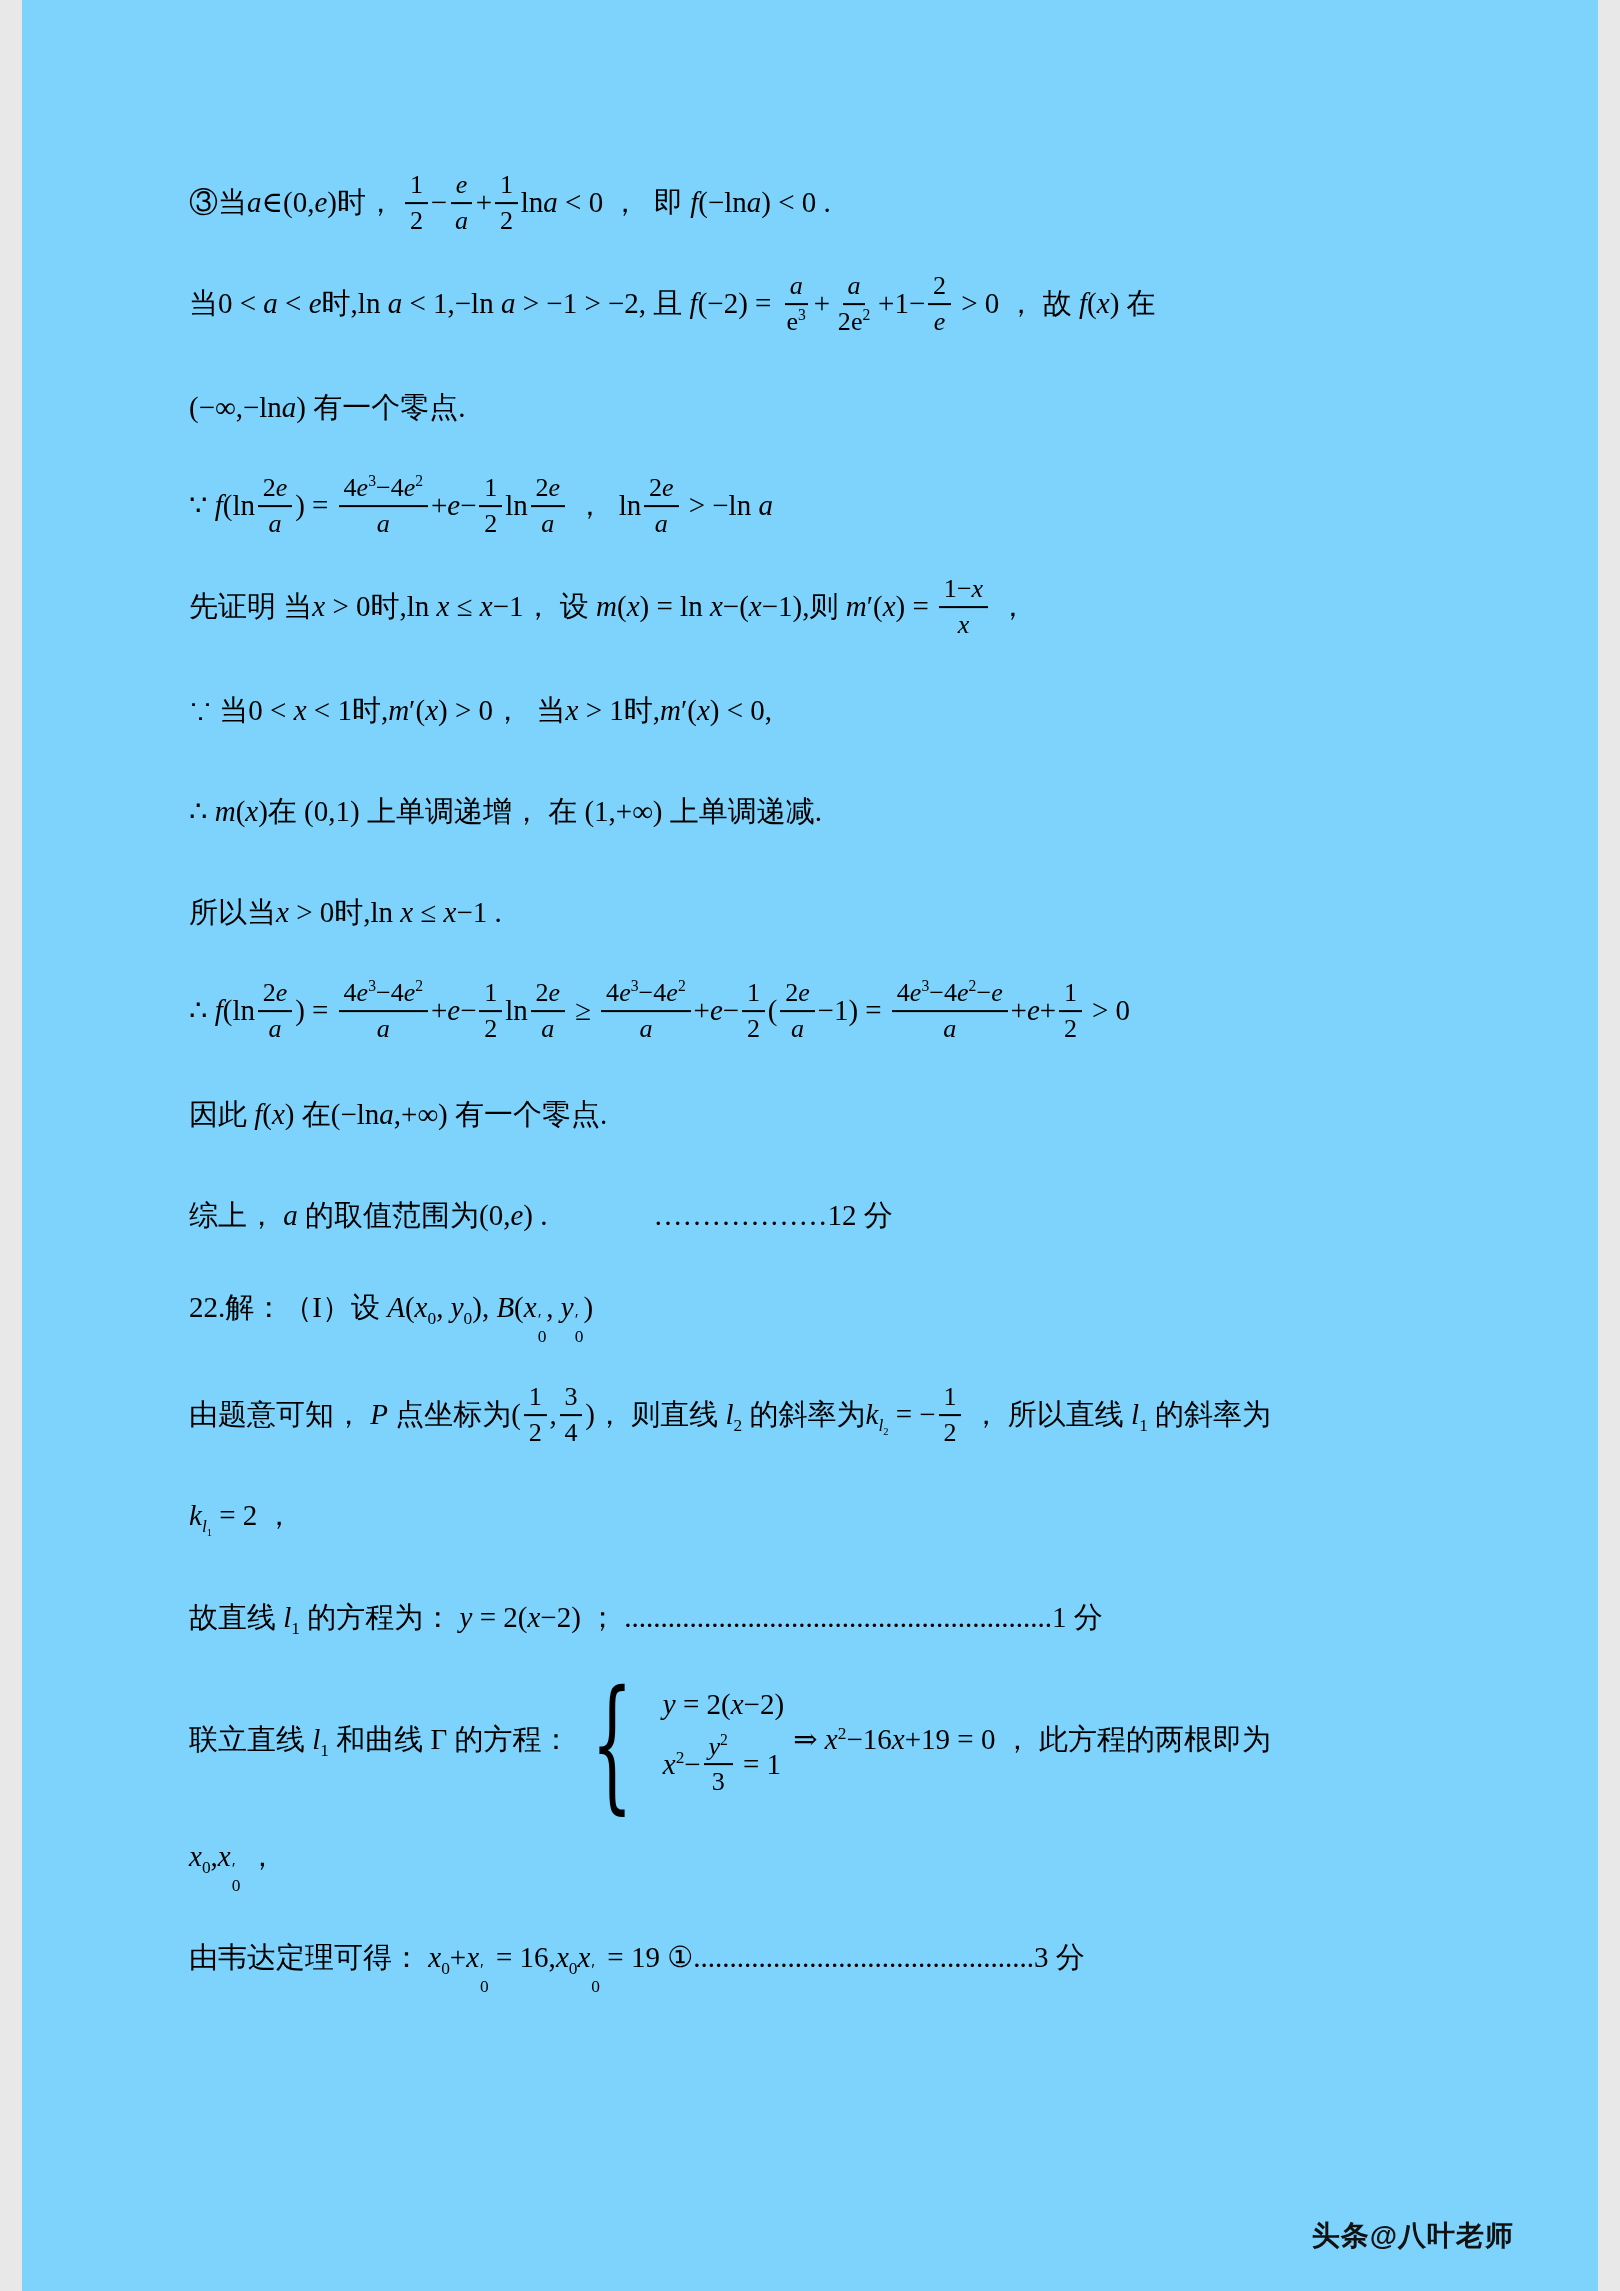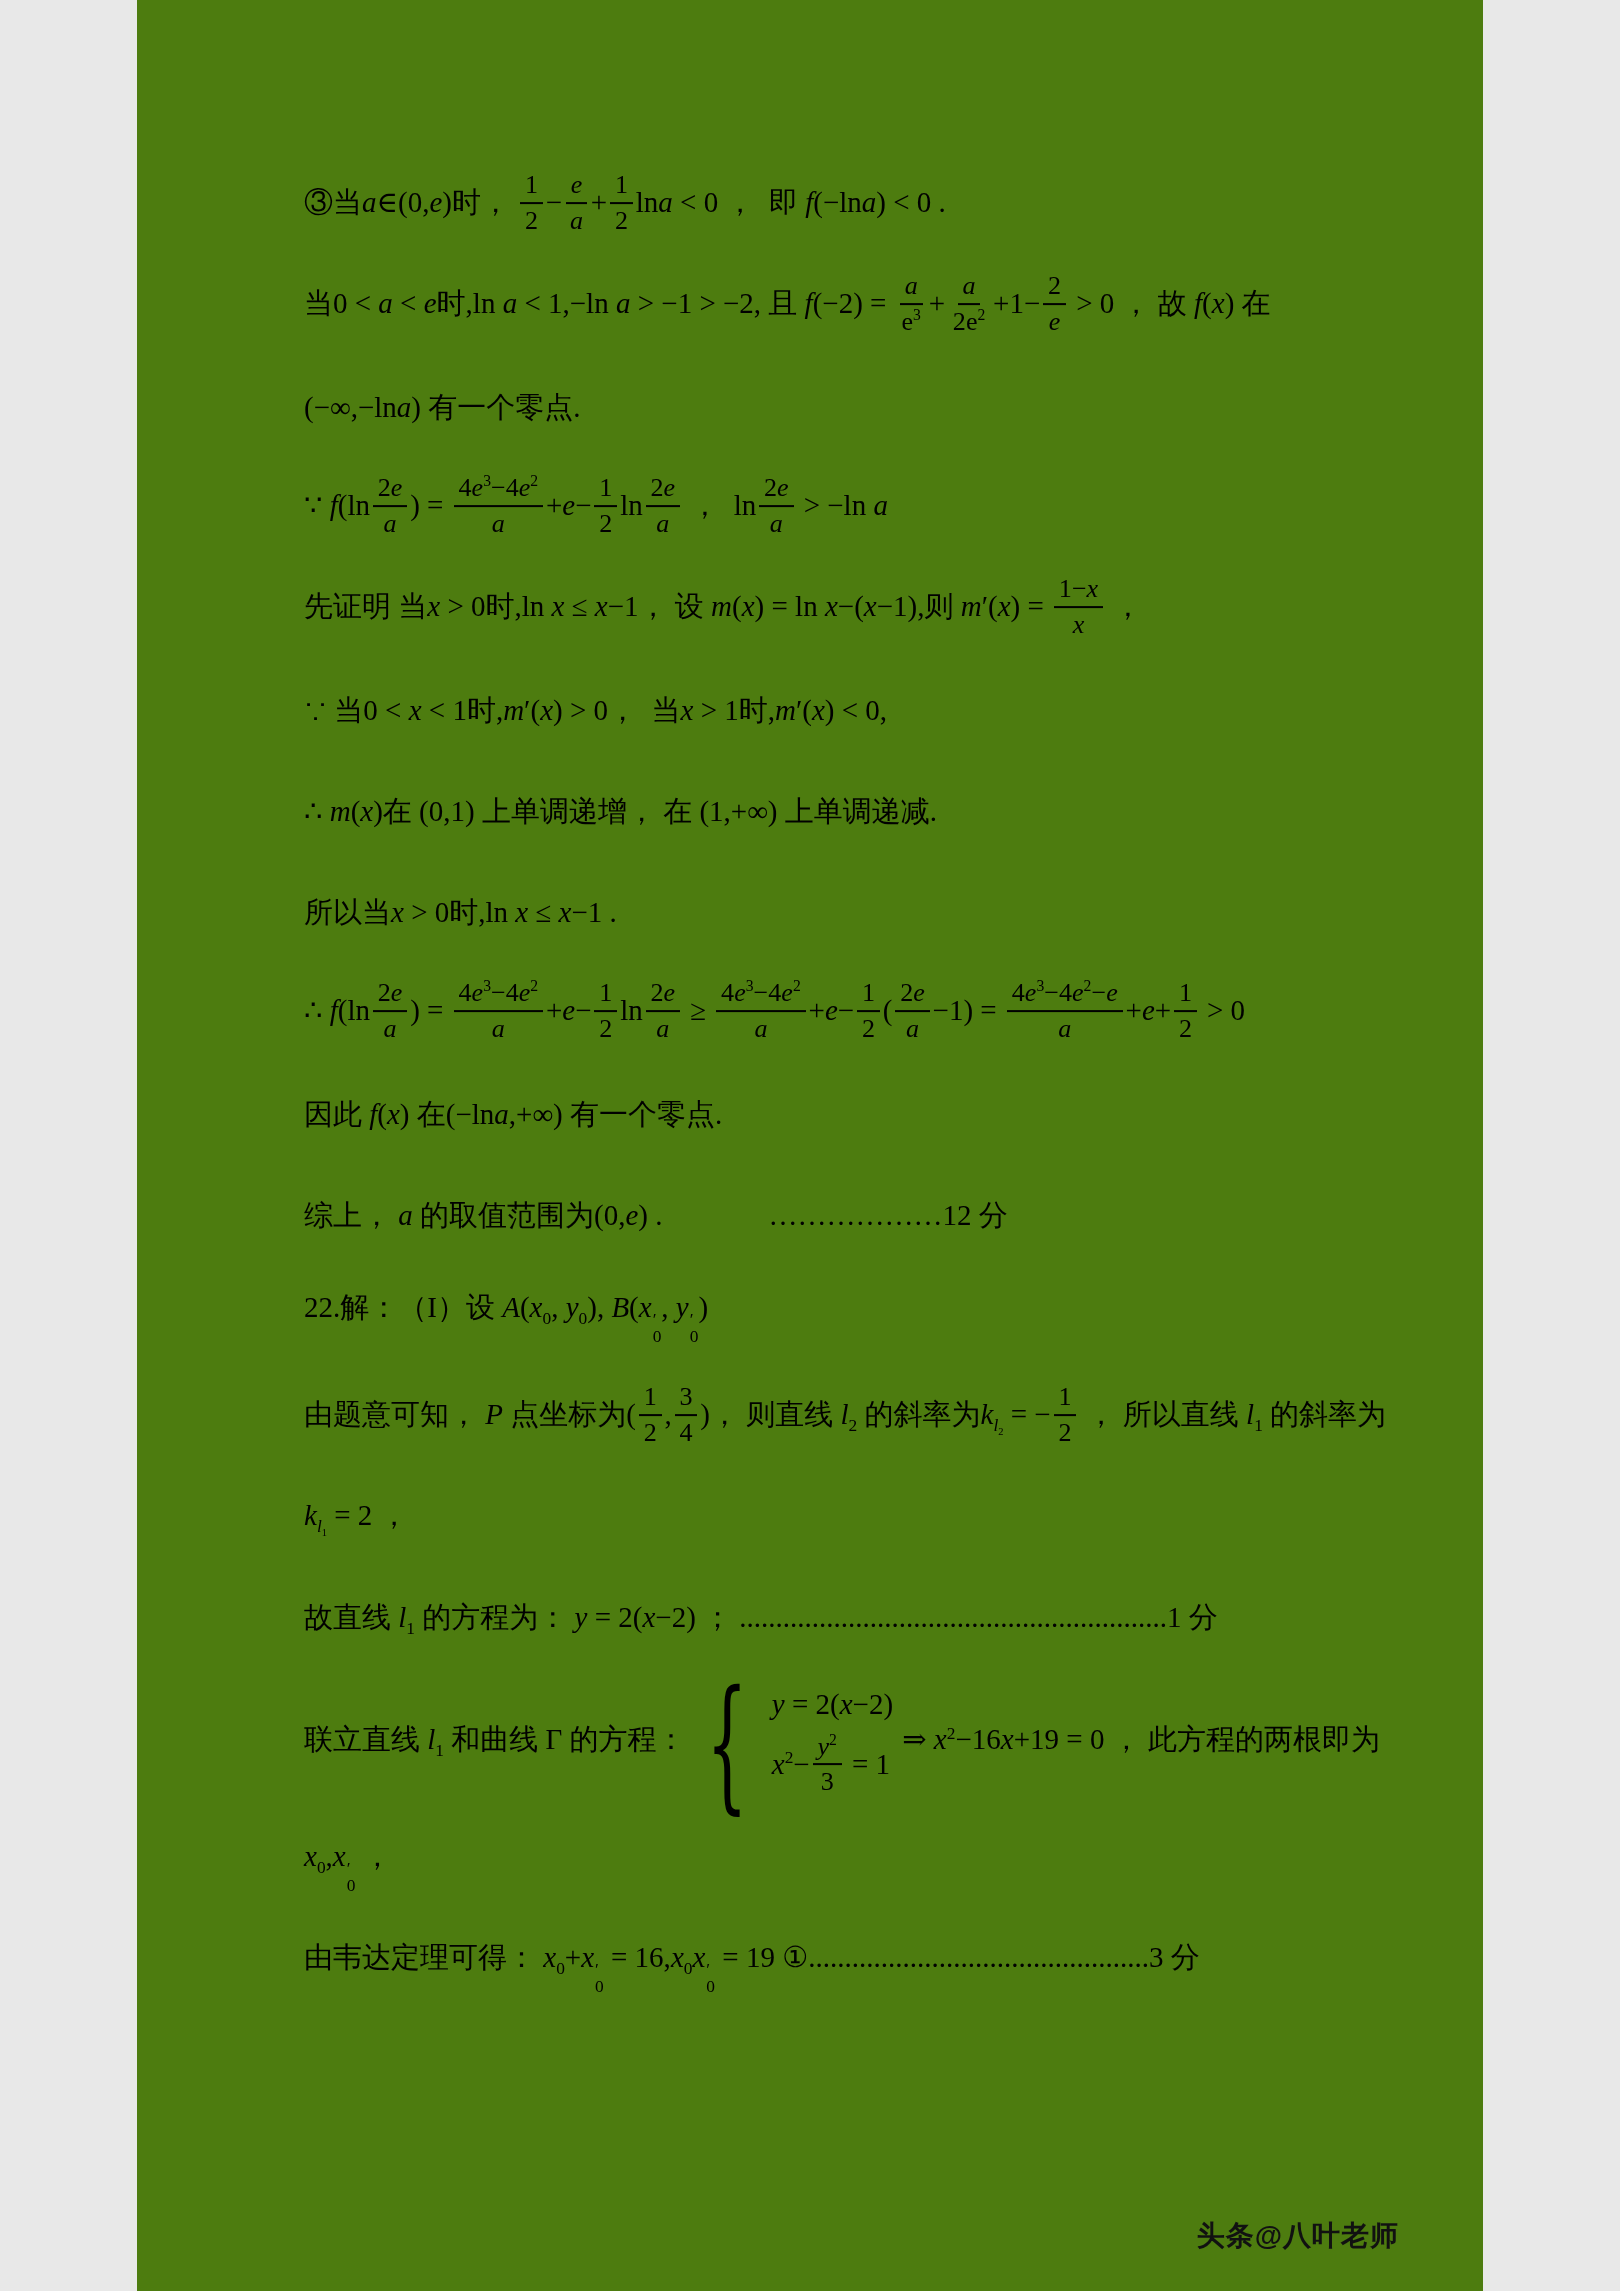--- a/index.html
+++ b/index.html
@@ -1,35 +1,35 @@
 <!DOCTYPE html>
 <html><head>
 <meta charset="utf-8">
 <style>
   html,body{margin:0;padding:0;background:#e8e8e8;}
-  .page{position:relative;width:1346px;height:2292px;background:#4d7c0f;
+  .page{position:relative;width:1576px;height:2292px;background:#7dd3fc;
         font-family:"Liberation Serif","DejaVu Serif",serif;color:#000;overflow:hidden;margin:0 auto;}
   .content{position:absolute;left:167px;top:155px;right:113px;}
   .mline{min-height:101px;display:flex;align-items:center;}
   .lc{white-space:pre;font-size:29px;line-height:1.35;}
   .tx{}
   .it{font-style:italic;}
   sup.sp{font-size:.6em;}
   sub.sb{font-size:.6em;}
   .frac{display:inline-flex;flex-direction:column;align-items:center;vertical-align:middle;
         font-size:.9em;line-height:1.2;margin:0 2.9px;transform:translateY(-2.9px);}
   .frac .num{border-bottom:2px solid #000;padding:0 4.9px 1px;text-align:center;}
   .frac .den{padding:1px 4.9px 0;text-align:center;}
   .stk{display:inline-flex;flex-direction:column;align-items:flex-start;font-size:.6em;
        line-height:1;vertical-align:-0.5em;margin-left:1px;}
   .stk .stp{height:.95em;}
   .cases{display:inline-flex;align-items:center;vertical-align:middle;margin:0 2px;}
   .brace{font-family:"DejaVu Serif",serif;font-size:145px;line-height:1;font-weight:400;
          transform:scaleX(.45);margin:0 -17.6px 0 -13.7px;}
-  .crows{display:inline-flex;flex-direction:column;align-items:flex-start;gap:9.8px;margin-left:16px;}
+  .crows{display:inline-flex;flex-direction:column;align-items:flex-start;gap:9.8px;margin-left:22px;}
   .crow{display:block;}
   .gapsp{display:inline-block;}
   .footer{position:absolute;right:84px;bottom:37px;
           font-family:"Liberation Sans","DejaVu Sans",sans-serif;
           font-weight:700;font-size:28px;color:#111;letter-spacing:1px;}
 </style>
 </head>
 <body>
 
 <div class="page">

